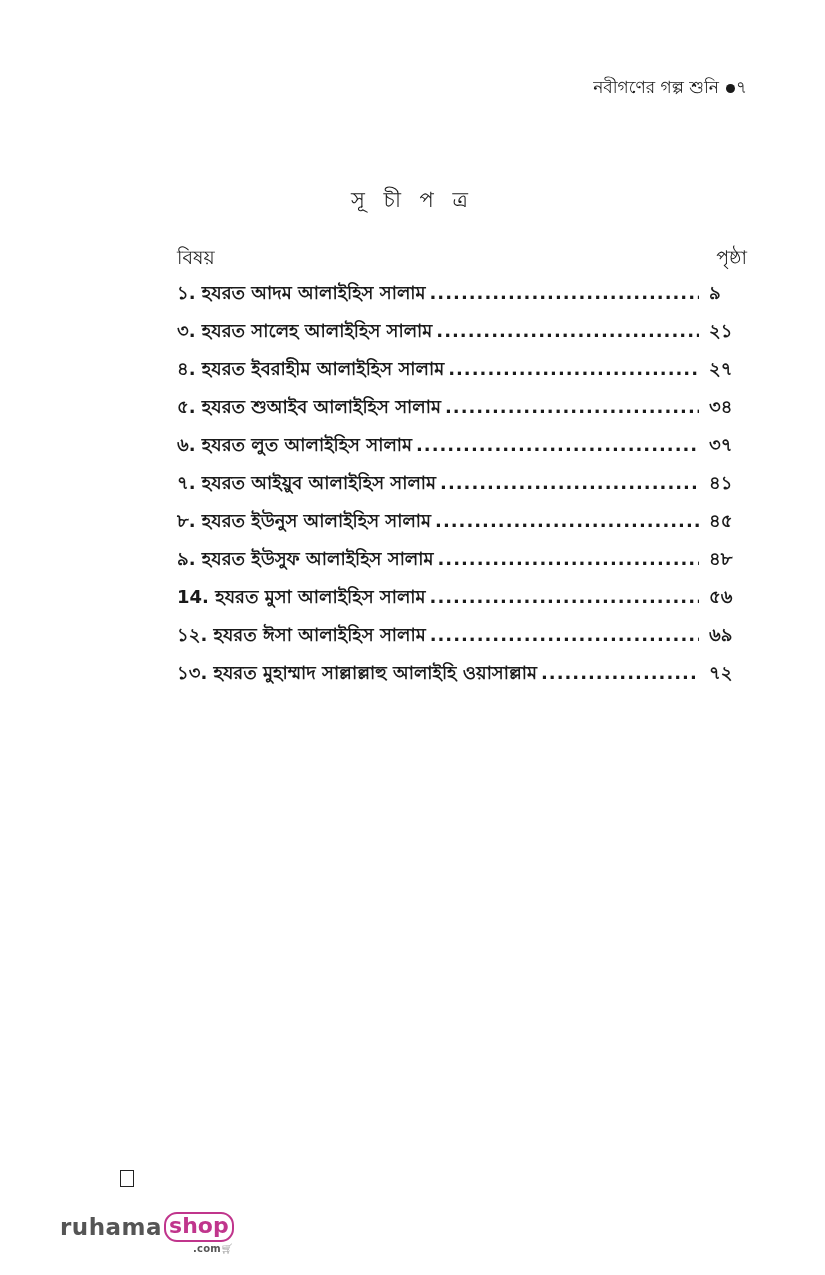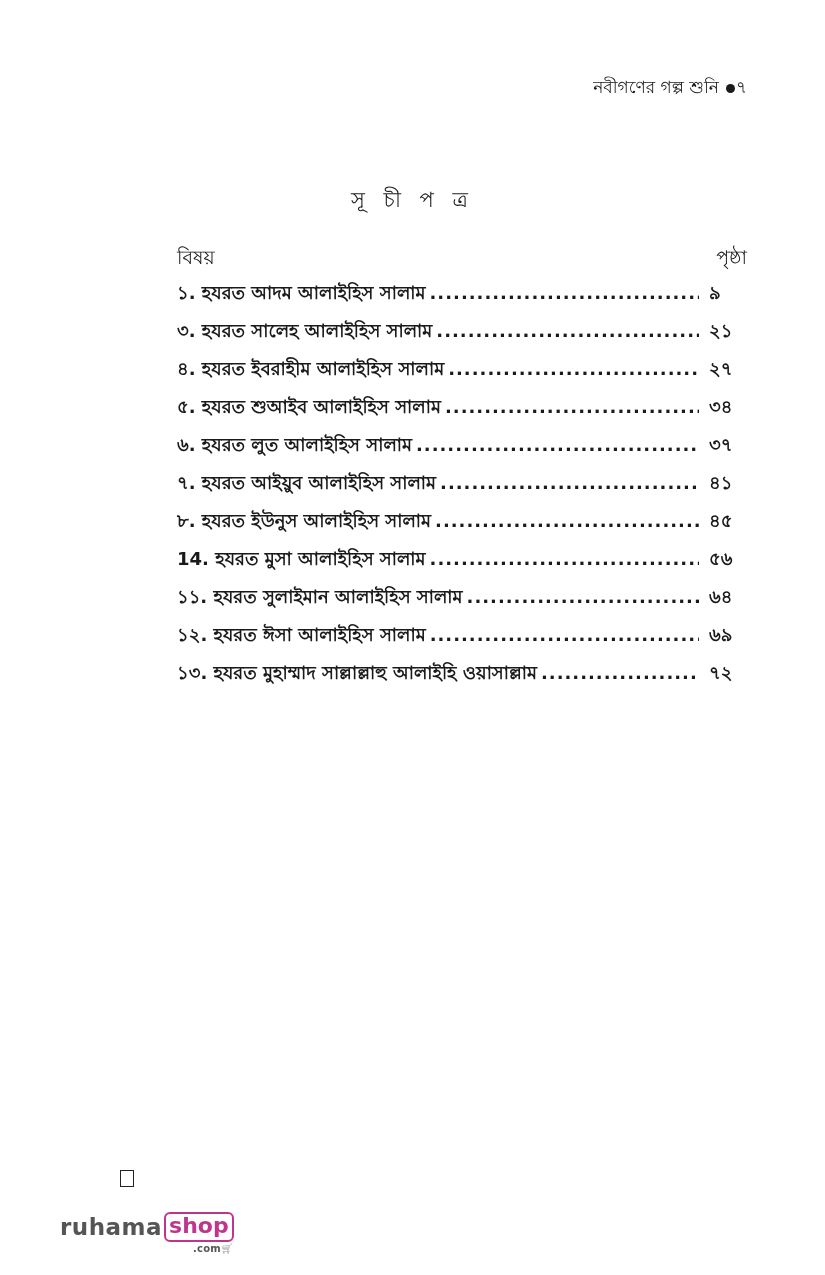--- a/index.html
+++ b/index.html
@@ -109,21 +109,21 @@
       line-height: 30px;
       letter-spacing: 0.5px;
     }
     .logo .shop-wrap {
       position: relative;
       margin-left: 2px;
     }
     .logo .shop {
       display: inline-block;
       border: 2.5px solid #c0358c;
-      border-radius: 6px;
+      border-radius: 13px;
       color: #c0358c;
       font-size: 22px;
       line-height: 24px;
       padding: 0 3px 2px 3px;
     }
     .logo .com {
       position: absolute;
       right: 0;
       top: 31px;
       font-size: 10px;
@@ -182,28 +182,28 @@
     <span class="entry"><span>৭.</span> <span>হযরত আইয়ুব আলাইহিস সালাম</span></span>
     <span class="leader"></span>
     <span class="page">৪১</span>
   </div>
   <div class="toc-row">
     <span class="entry"><span>৮.</span> <span>হযরত ইউনুস আলাইহিস সালাম</span></span>
     <span class="leader"></span>
     <span class="page">৪৫</span>
   </div>
   <div class="toc-row">
+    <span class="entry"><span>৯.</span> <span>হযরত ইউসুফ আলাইহিস সালাম</span></span>
+    <span class="leader"></span>
+    <span class="page">৪৮</span>
+  </div>
+  <div class="toc-row">
     <span class="entry"><span>14.</span> <span>হযরত মুসা আলাইহিস সালাম</span></span>
     <span class="leader"></span>
     <span class="page">৫৬</span>
-  </div>
-  <div class="toc-row">
-    <span class="entry"><span>১১.</span> <span>হযরত সুলাইমান আলাইহিস সালাম</span></span>
-    <span class="leader"></span>
-    <span class="page">৬৪</span>
   </div>
   <div class="toc-row">
     <span class="entry"><span>১২.</span> <span>হযরত ঈসা আলাইহিস সালাম</span></span>
     <span class="leader"></span>
     <span class="page">৬৯</span>
   </div>
   <div class="toc-row">
     <span class="entry"><span>১৩.</span> <span>হযরত মুহাম্মাদ সাল্লাল্লাহু আলাইহি ওয়াসাল্লাম</span></span>
     <span class="leader"></span>
     <span class="page">৭২</span>

